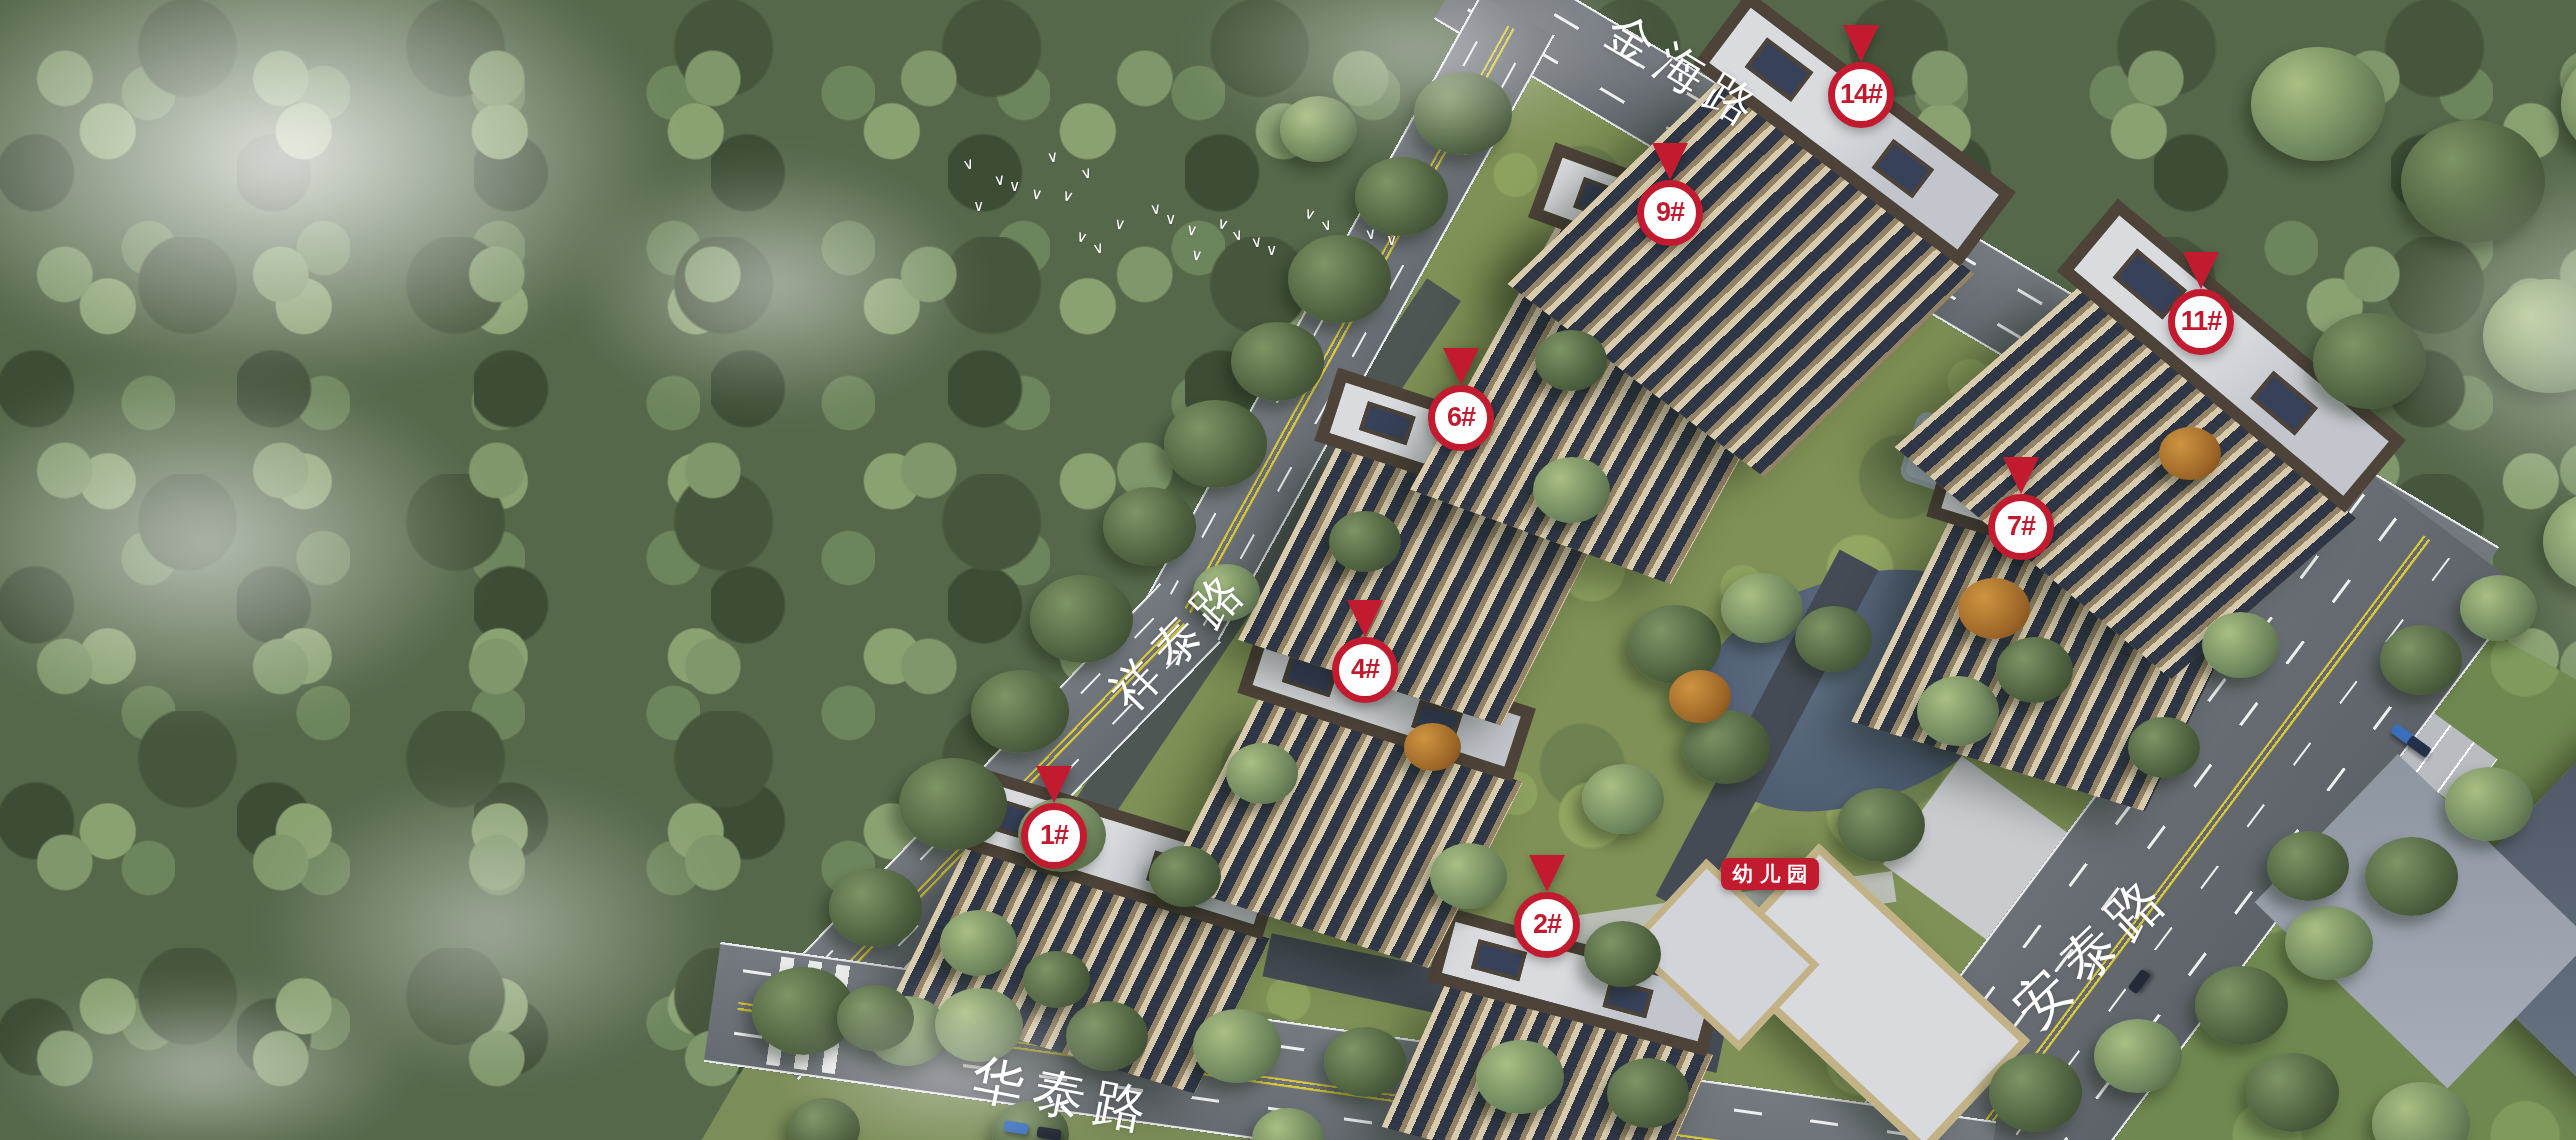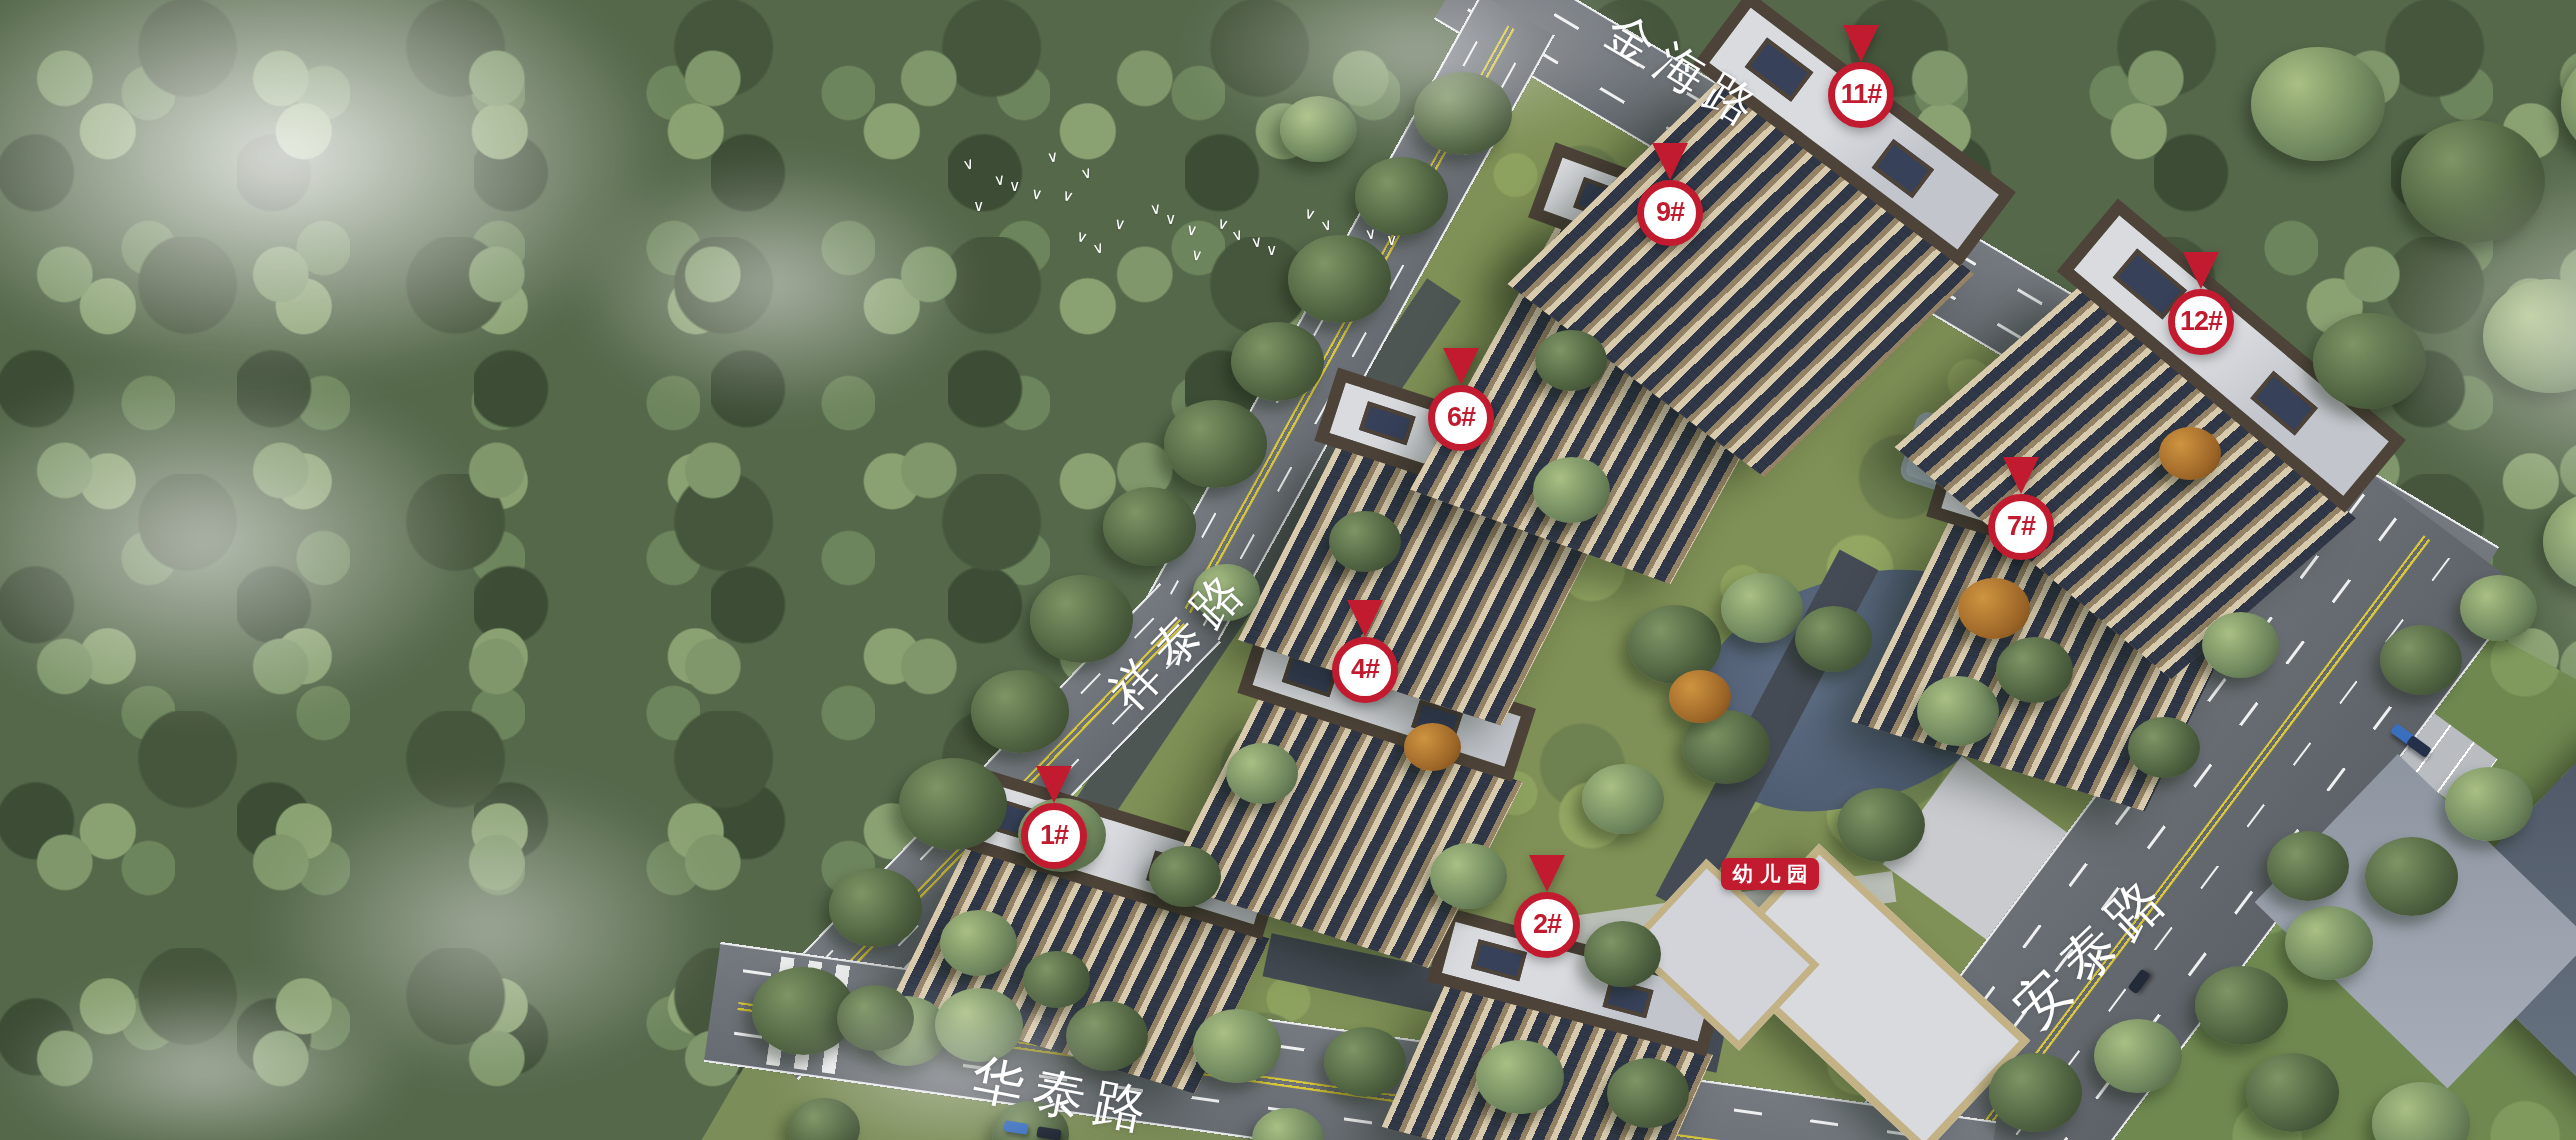--- a/index.html
+++ b/index.html
@@ -337,22 +337,22 @@
       <div class="pin" style="left: 2021px; top: 462px;">
         <div class="t"></div>
         <div class="c">7#</div>
       </div>
       <div class="pin" style="left: 1670px; top: 148px;">
         <div class="t"></div>
         <div class="c">9#</div>
       </div>
       <div class="pin" style="left: 1861px; top: 30px;">
         <div class="t"></div>
+        <div class="c">14#</div>
+      </div>
+      <div class="pin" style="left: 2201px; top: 257px;">
+        <div class="t"></div>
         <div class="c">11#</div>
       </div>
-      <div class="pin" style="left: 2201px; top: 257px;">
-        <div class="t"></div>
-        <div class="c">12#</div>
-      </div>
     </div>
 
 </div>
 
 
 </body></html>

